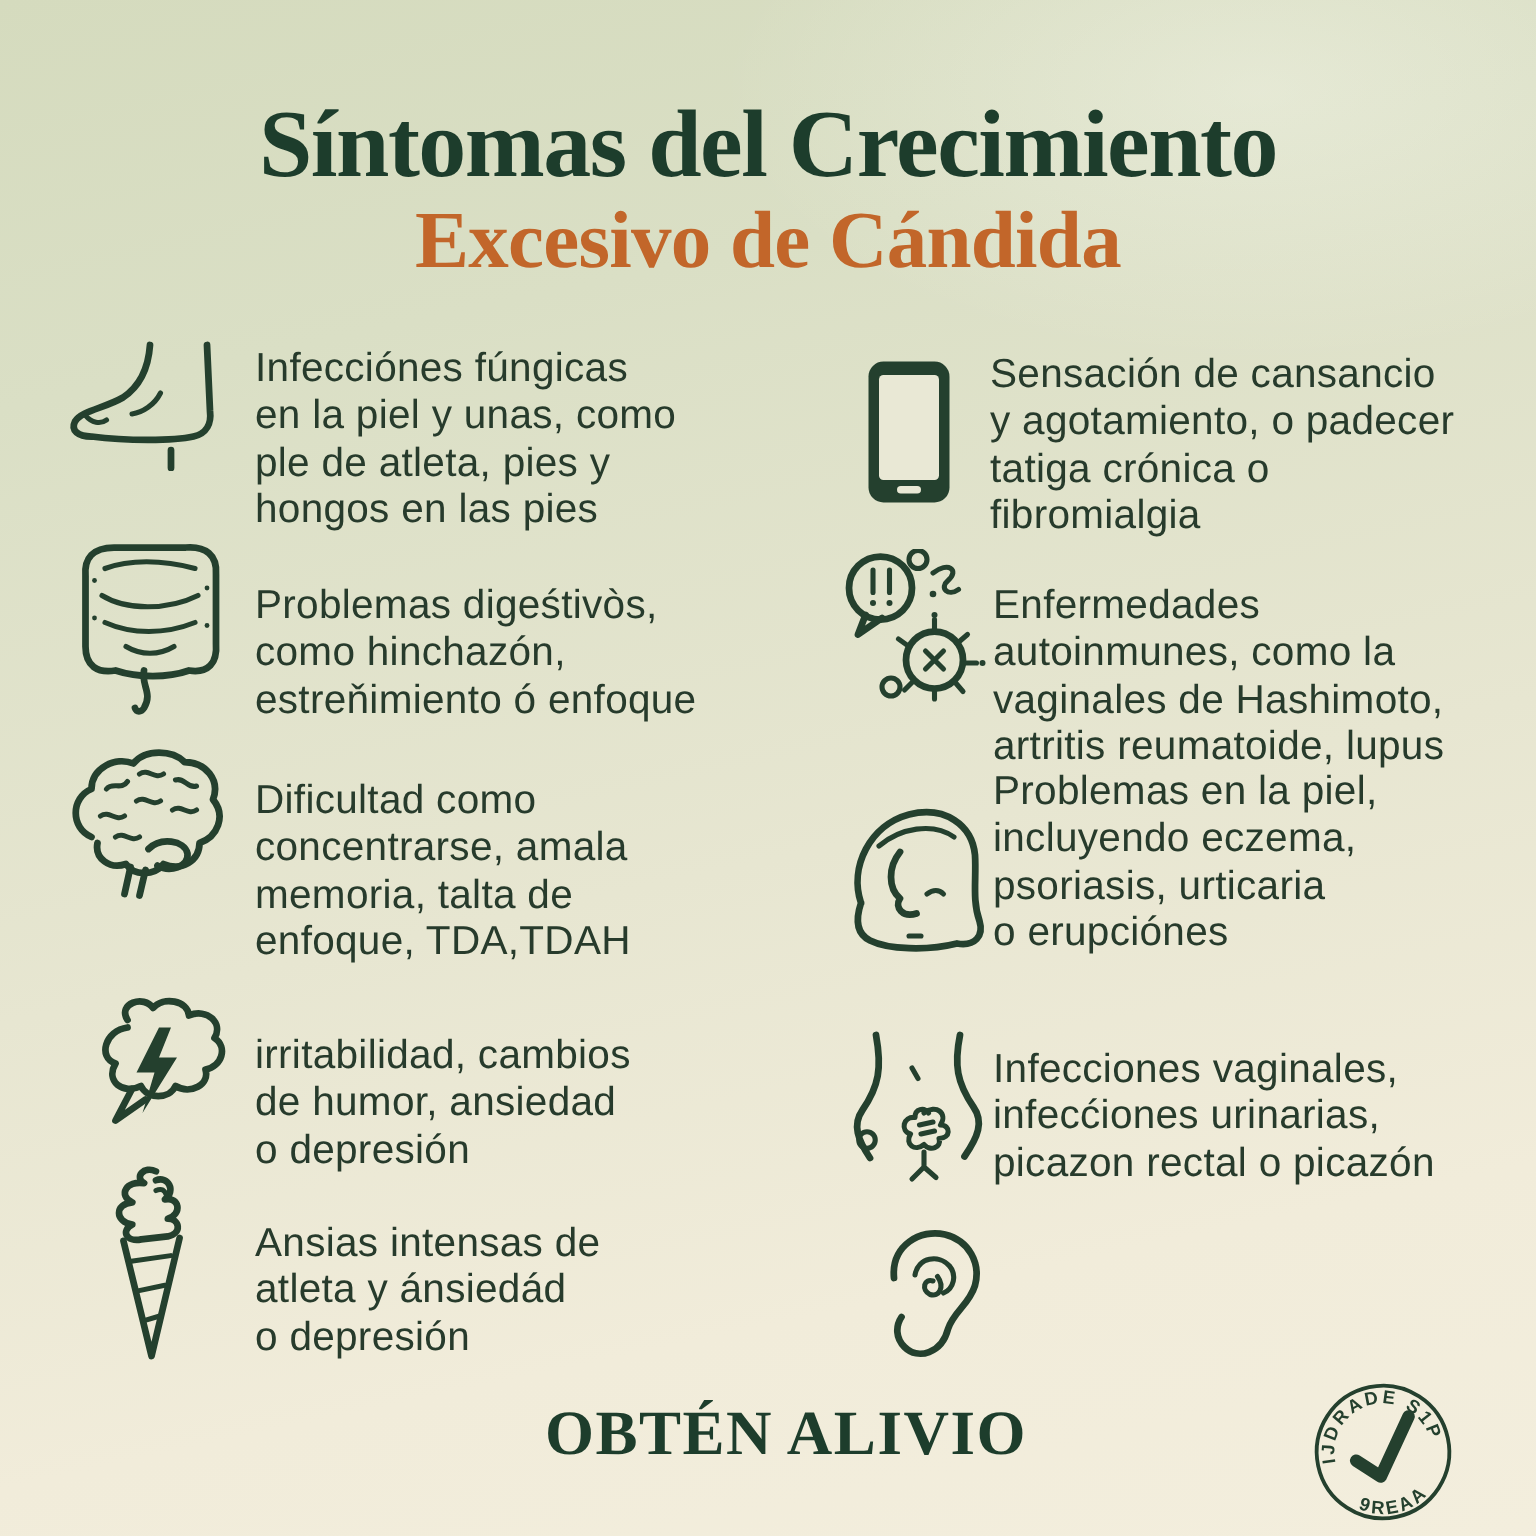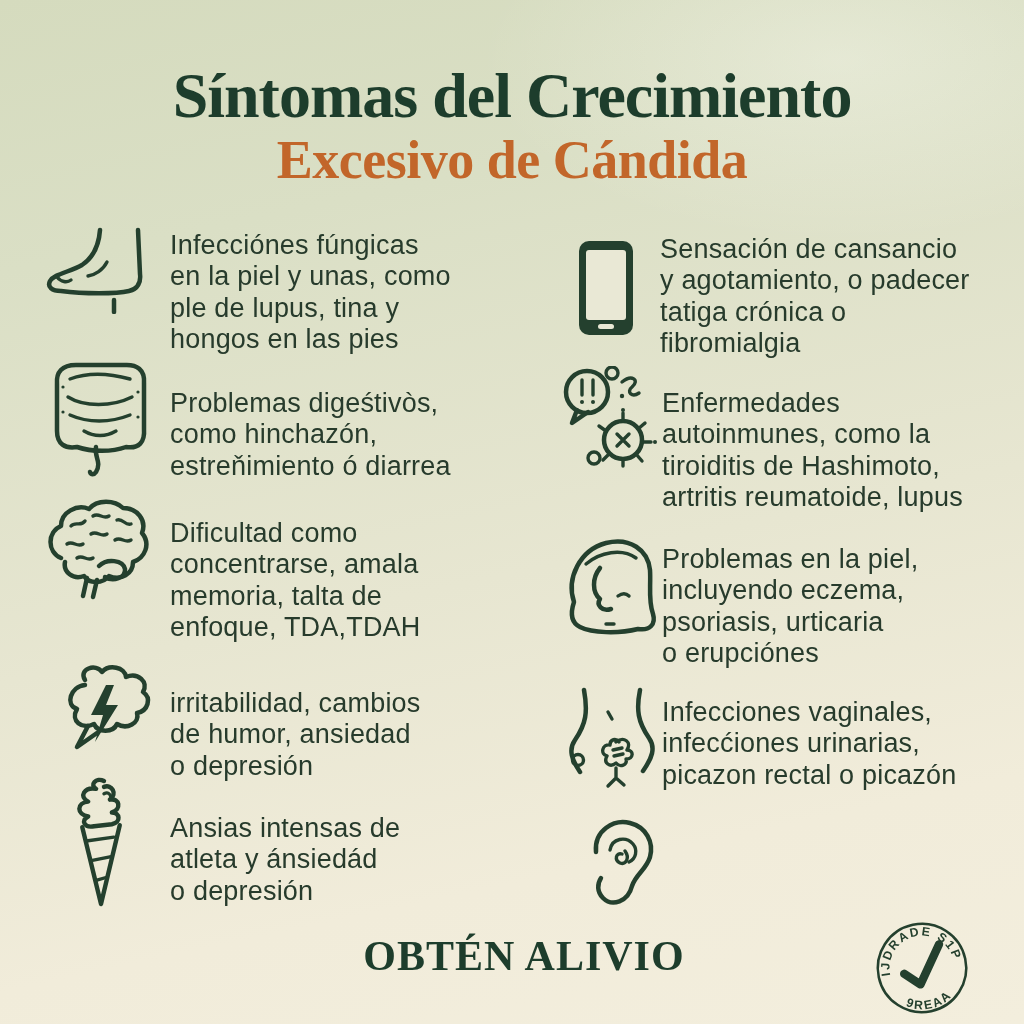--- a/index.html
+++ b/index.html
@@ -38,21 +38,21 @@
   #l4i{left:52px;top:663px;width:102px;height:112px}
   #l4t{left:170px;top:688px}
   #l5i{left:64px;top:776px;width:76px;height:134px}
   #l5t{left:170px;top:813px}
   
   #r1i{left:576px;top:238px;width:60px;height:100px}
   #r1t{left:660px;top:234px}
   #r2i{left:560px;top:366px;width:102px;height:106px}
   #r2t{left:662px;top:388px}
   #r3i{left:560px;top:536px;width:104px;height:114px}
-  #r3t{left:662px;top:544px}
+  #r3t{left:662px;top:512px}
   #r4i{left:564px;top:686px;width:100px;height:114px}
   #r4t{left:662px;top:697px}
   #r5i{left:584px;top:816px;width:82px;height:102px}
   #r5t{left:662px;top:824px}
   .cta{
     position:absolute;top:920px;left:0;width:1024px;text-align:center;
     font-family:"Liberation Serif",serif;font-weight:700;font-size:42px;
     color:#1d3d2c;letter-spacing:1px;margin:12px;
   }
   .stamp{position:absolute;left:866px;top:914px;width:112px;height:108px;transform:rotate(-12deg);color:#24402e;}
@@ -72,40 +72,40 @@
   <span class="ic" id="l1i">
     <svg viewBox="0 0 108 88">
       <path class="doodle" d="M56 4 C55 18 50 31 38 39 C26 46 10 48 6 55 C3 61 8 65 17 65 C40 68 72 68 85 65 C94 63 97 56 96 48 L94 4"></path>
       <path class="doodle-thin" d="M63 36 C59 44 51 49 44 50"></path>
       <path class="doodle-thin" d="M13 51 C17 56 23 57 27 54"></path>
       <path class="doodle" d="M70 74 L70 86"></path>
     </svg>
   </span>
   <p class="tx" id="l1t">Infecciónes fúngicas
 en la piel y unas, como
-ple de lupus, tina y
+ple de atleta, pies y
 hongos en las pies</p>
 
   <span class="ic" id="l2i">
     <svg viewBox="0 0 106 120">
       <path class="doodle" d="M30 8 C16 8 10 15 11 27 L11 74 C11 87 19 92 31 90 C46 95 66 95 80 90 C93 92 99 85 98 72 L98 26 C99 13 91 7 78 8 Z"></path>
       <path class="doodle-thin" d="M24 22 C40 16 62 16 84 22"></path>
       <path class="doodle-thin" d="M22 40 C38 50 66 50 86 40"></path>
       <path class="doodle-thin" d="M24 58 C42 66 64 66 84 58"></path>
       <path class="doodle-thin" d="M38 74 C48 80 60 80 70 74"></path>
       <path class="doodle" d="M50 90 C48 100 56 105 50 115 C48 118 45 118 44 115"></path>
       <circle class="fillspot" cx="17" cy="30" r="1.6"></circle>
         <circle class="fillspot" cx="17" cy="55" r="1.6"></circle>
       <circle class="fillspot" cx="92" cy="35" r="1.6"></circle>
         <circle class="fillspot" cx="92" cy="60" r="1.6"></circle>
     </svg>
   </span>
   <p class="tx" id="l2t">Problemas digeśtivòs,
 como hinchazón,
-estreňimiento ó diarrea</p>
+estreňimiento ó enfoque</p>
 
   <span class="ic" id="l3i">
     <svg viewBox="0 0 124 114">
       <path class="doodle" d="M24 62 C10 56 10 36 24 30 C24 16 40 8 52 13 C60 3 78 4 86 12 C100 12 110 24 105 37 C114 48 108 62 96 66 C96 78 84 85 72 80 C66 88 52 88 47 80 C36 84 26 76 28 66"></path>
       <path class="doodle" d="M62 70 C70 62 86 64 88 73 C89 82 76 86 68 81"></path>
       <path class="doodle" d="M50 82 L46 100"></path>
       <path class="doodle" d="M60 84 L56 101"></path>
       <path class="doodle-thin" d="M34 30 C38 25 44 31 48 25"></path>
       <path class="doodle-thin" d="M56 20 C62 16 66 24 72 20"></path>
       <path class="doodle-thin" d="M80 24 C86 22 88 30 94 28"></path>
@@ -177,21 +177,21 @@
         <circle class="fillspot" cx="95" cy="76" r="2"></circle>
       <path class="doodle-thin" d="M76 88 L82 95"></path>
       <path class="doodle-thin" d="M63 93 L63 100"></path>
       <path class="doodle-thin" d="M49 88 L43 94"></path>
       <path class="doodle-thin" d="M46 65 L39 60"></path>
       <circle class="doodle-thin" cx="34" cy="92" r="6"></circle>
     </svg>
   </span>
   <p class="tx" id="r2t">Enfermedades
 autoinmunes, como la
-tiroiditis de Hashimoto,
+vaginales de Hashimoto,
 artritis reumatoide, lupus</p>
 
   <span class="ic" id="r3i">
     <svg viewBox="0 0 104 114">
       <path class="doodle" d="M14 66 C6 42 20 14 46 7 C70 1 88 14 90 34 C91 50 88 64 93 78 C96 88 90 95 78 93 C58 98 32 97 20 91 C10 86 11 75 14 66"></path>
       <path class="doodle-thin" d="M26 28 C40 16 62 12 76 22"></path>
       <path class="doodle" d="M40 32 C32 42 32 56 40 63 C36 69 42 76 51 73"></path>
       <path class="doodle-thin" d="M58 60 C62 57 66 57 69 60"></path>
       <path class="doodle-thin" d="M46 88 L54 88"></path>
     </svg>

